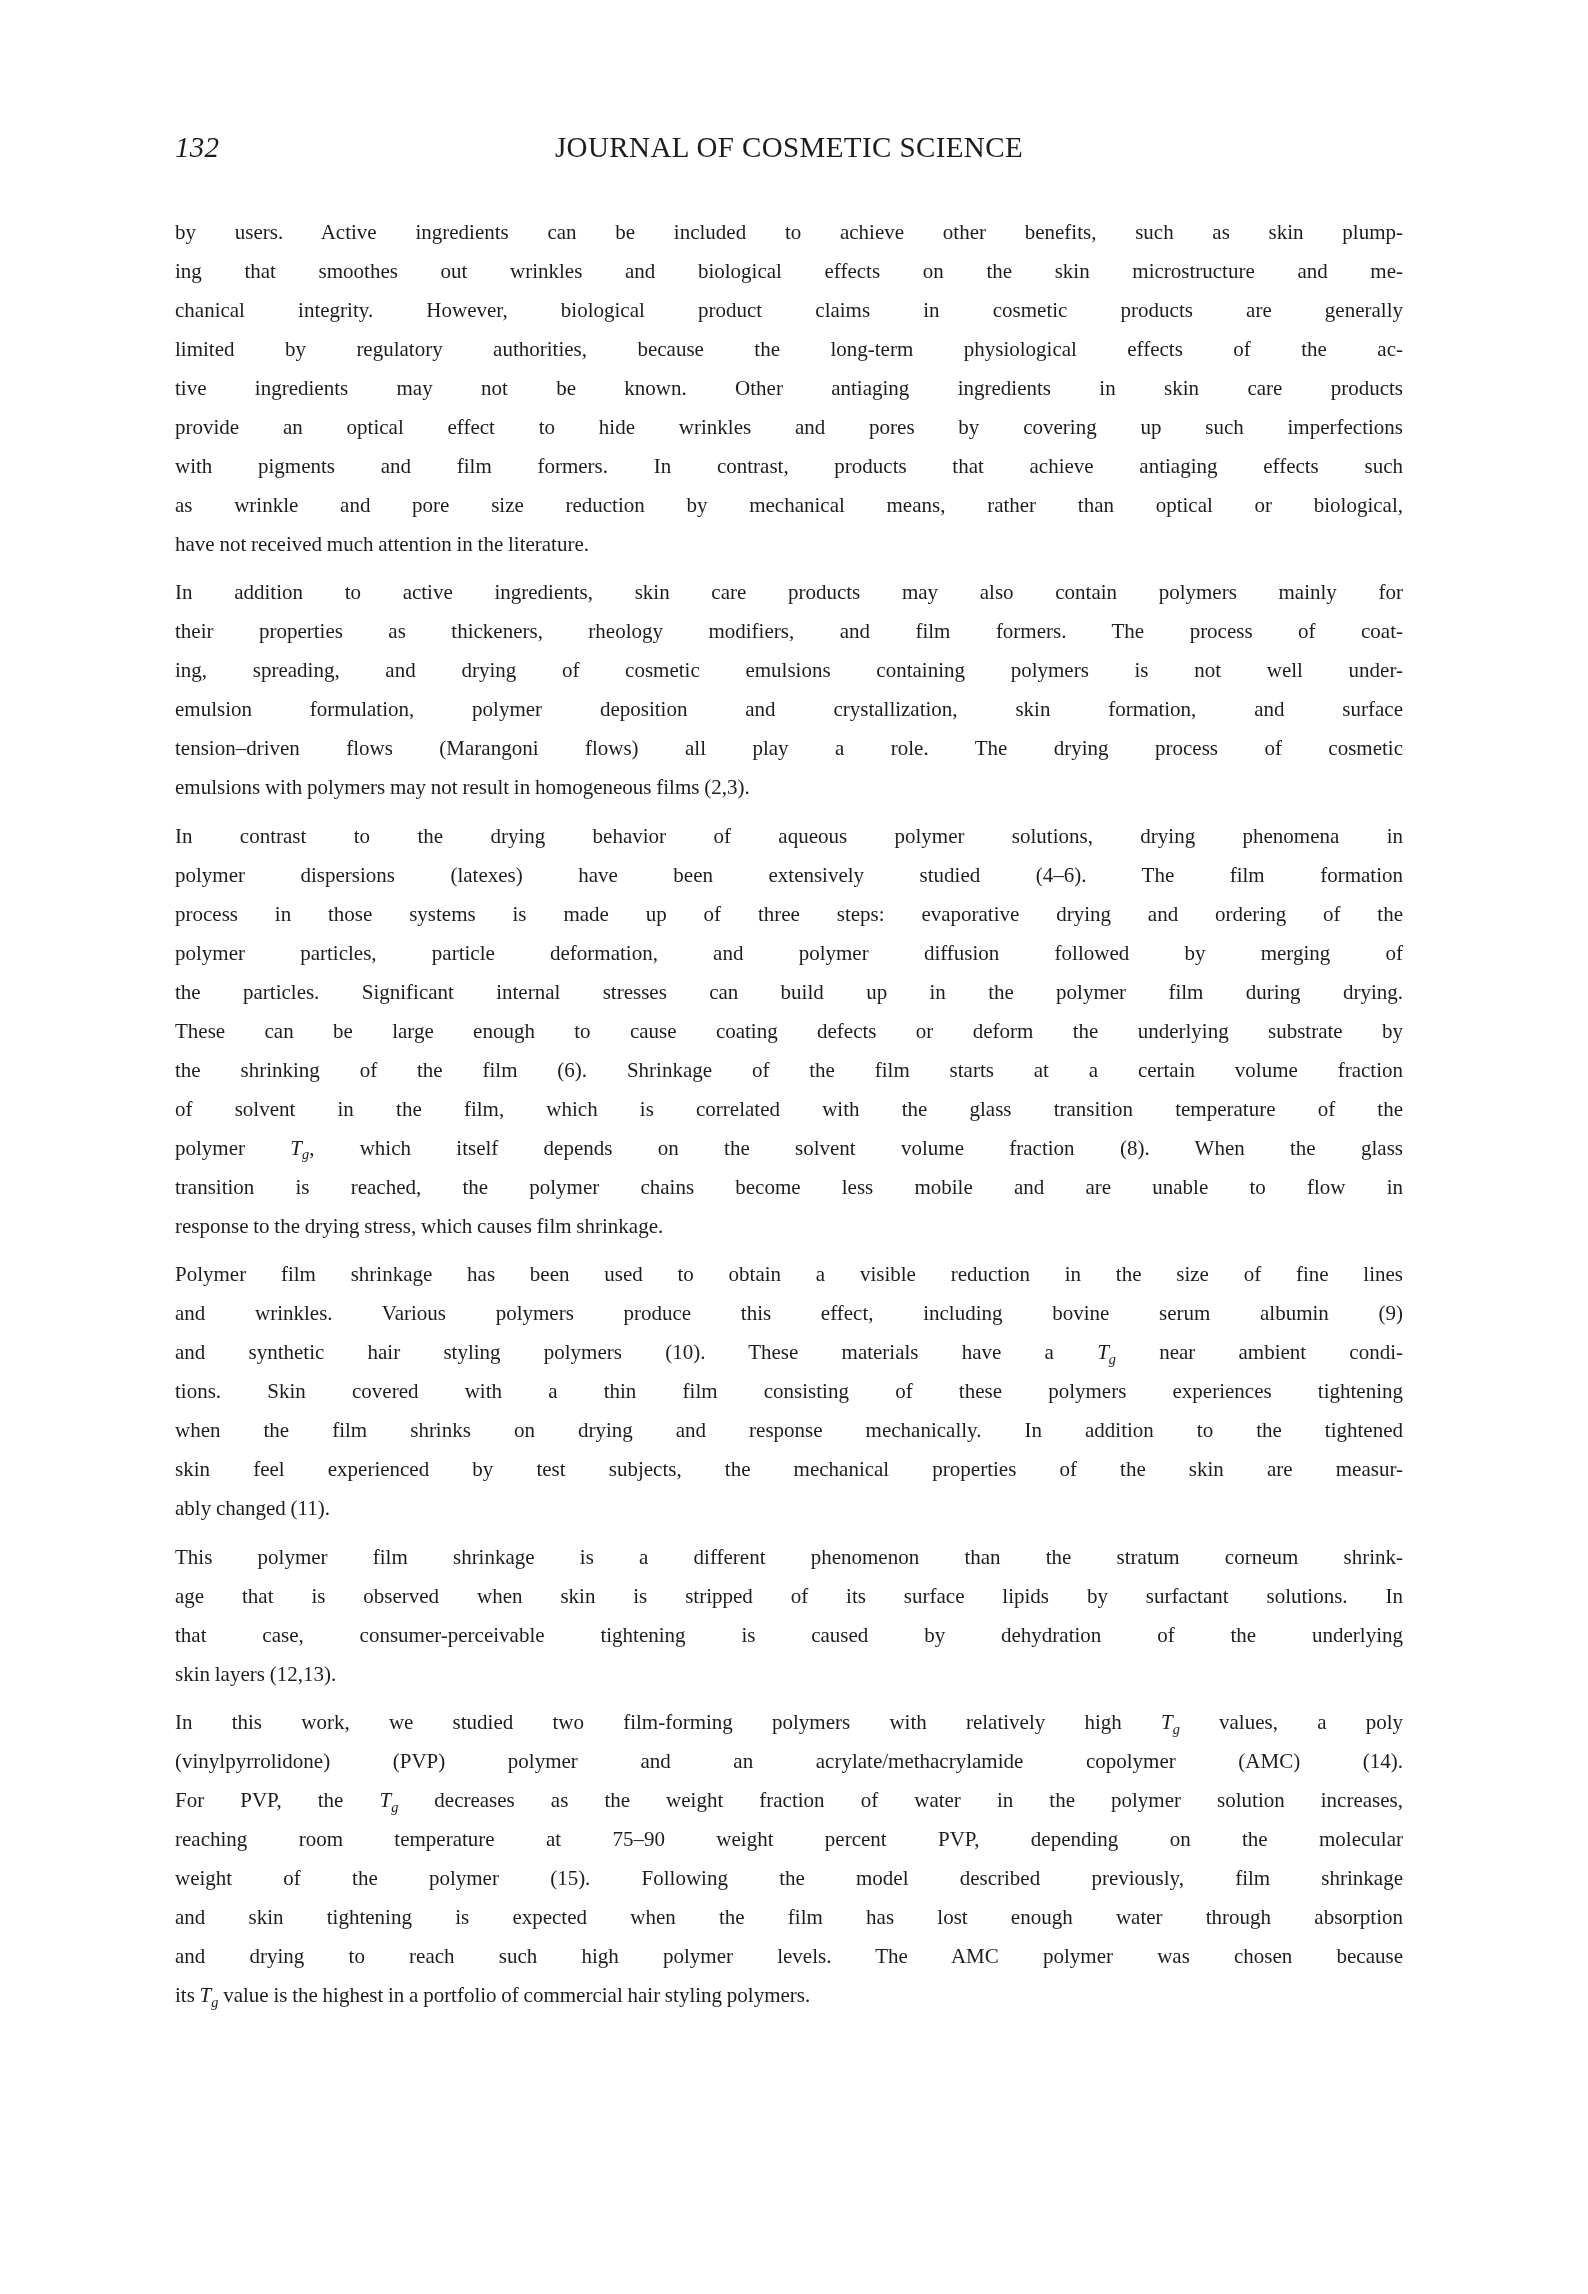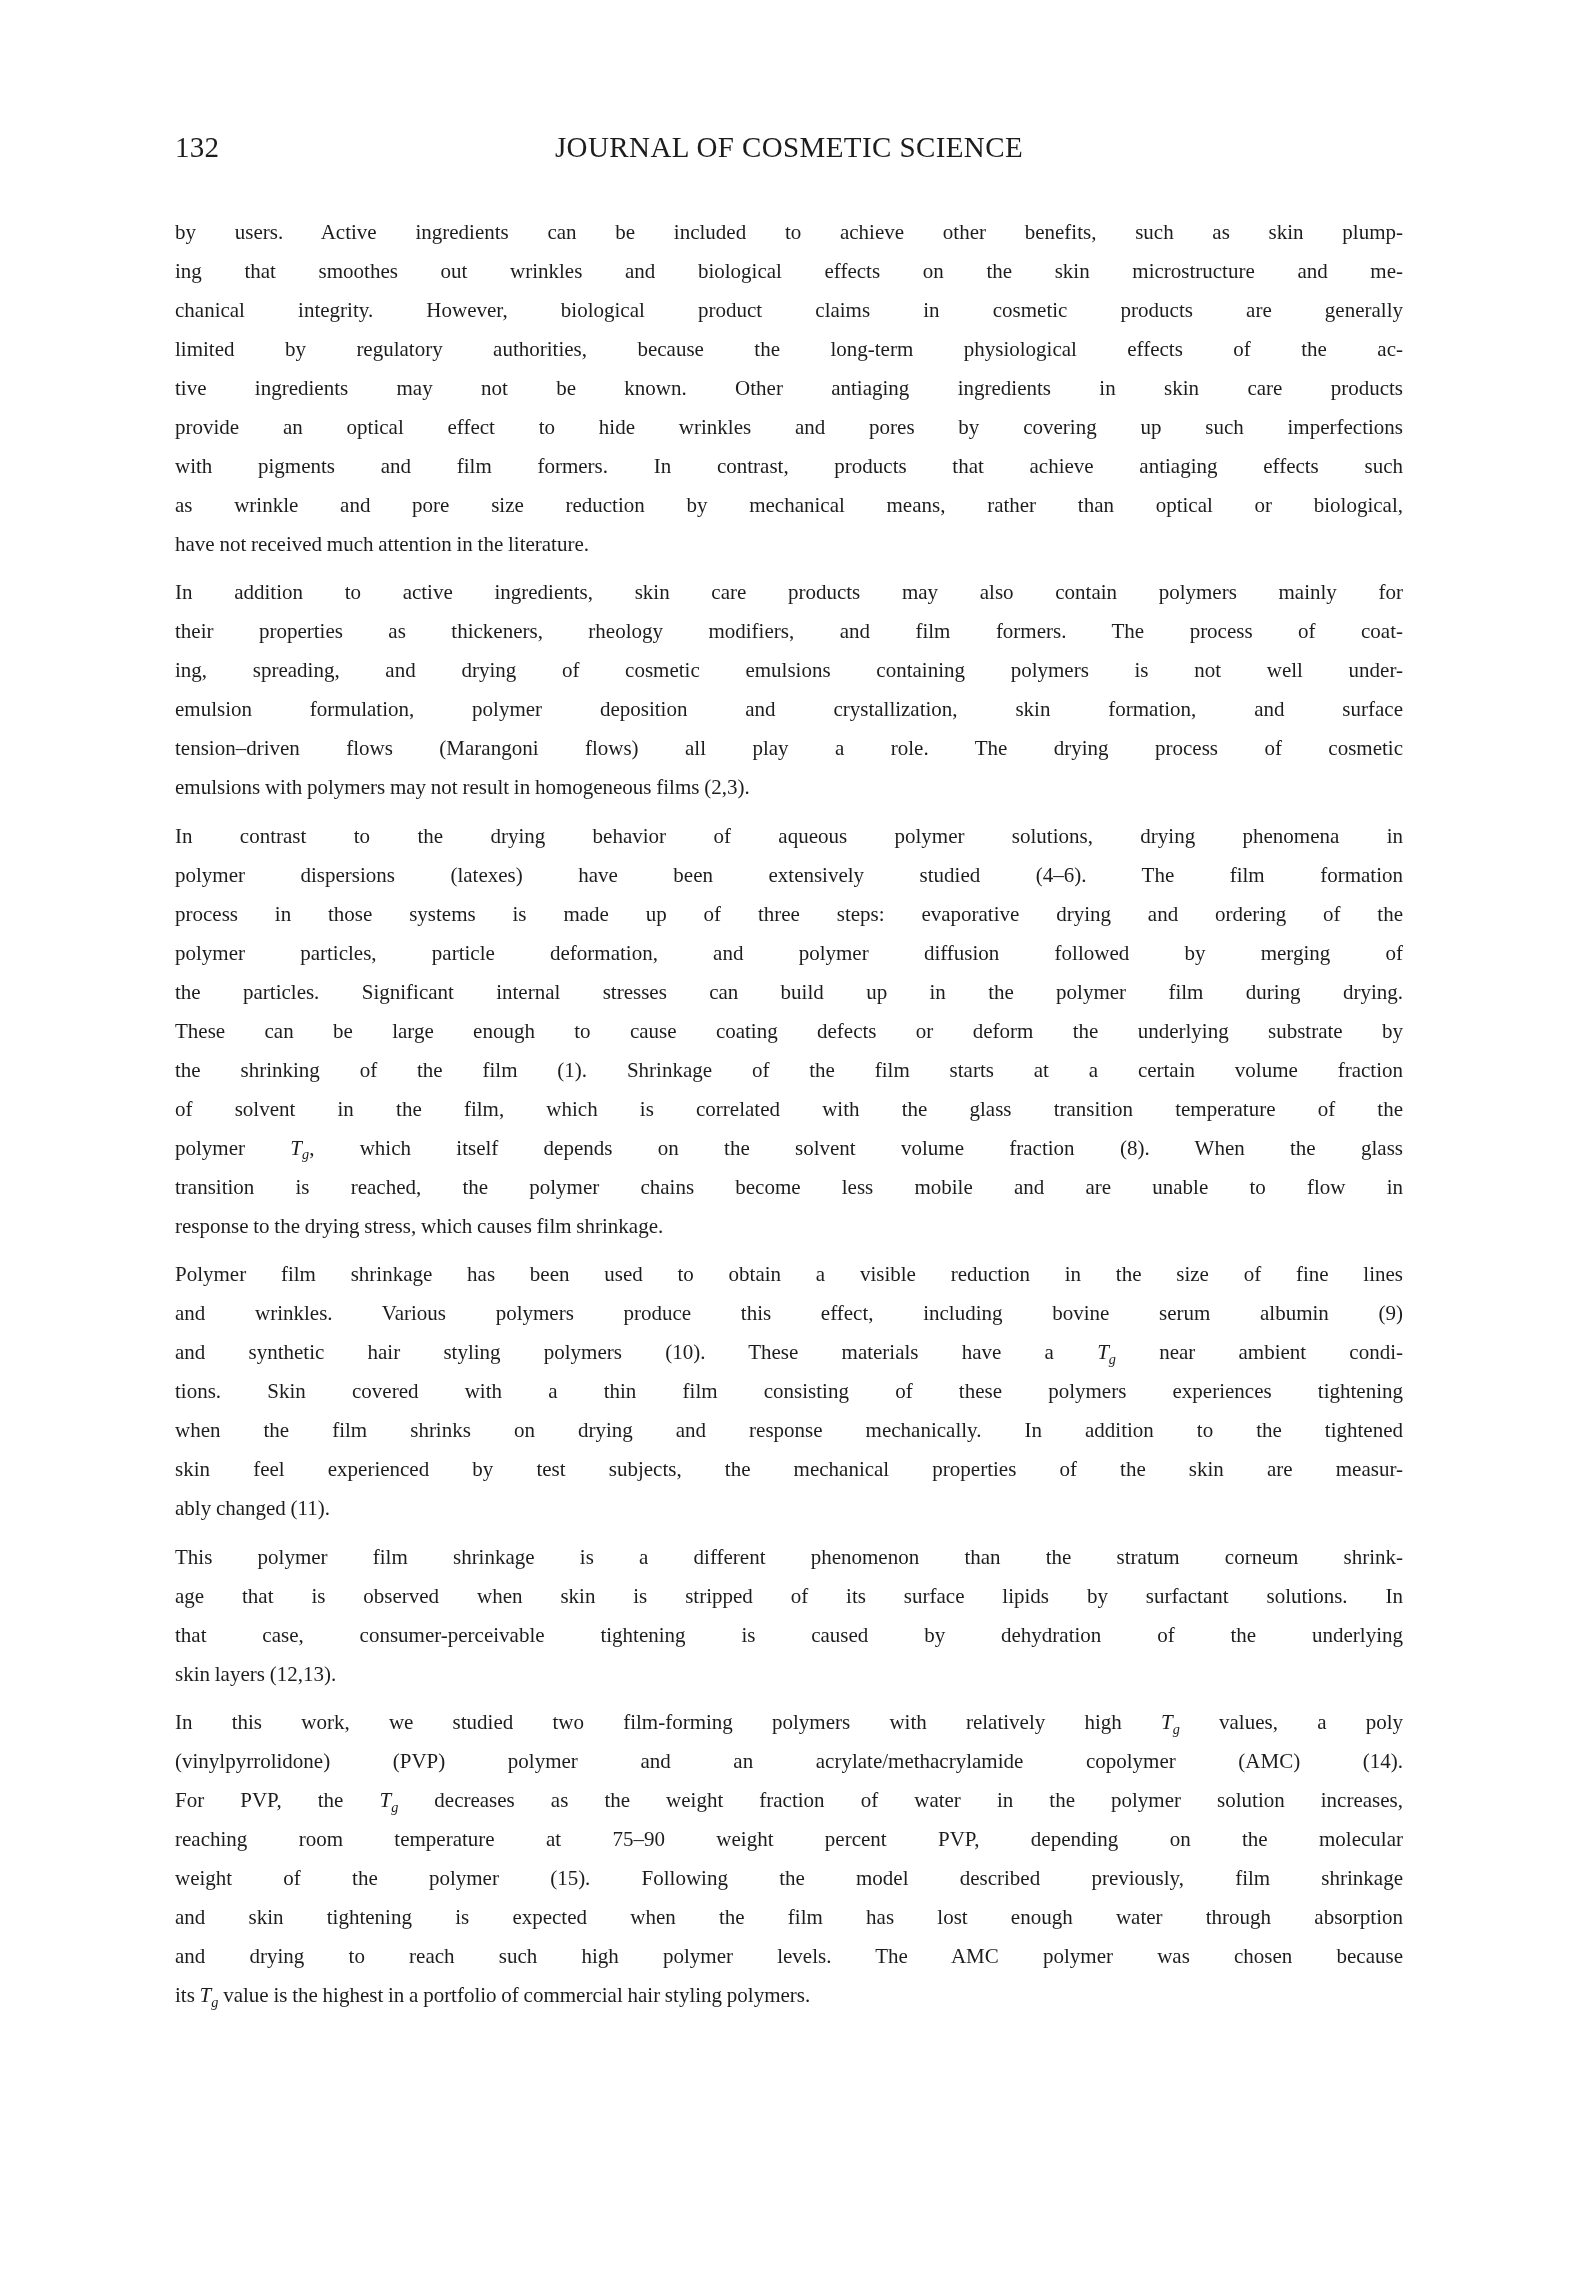--- a/index.html
+++ b/index.html
@@ -25,20 +25,21 @@
       position: relative;
       height: 47px;
       font-size: 29px;
       line-height: 47px;
       letter-spacing: 0.2px;
     }
     .page-number {
       position: absolute;
       left: 0;
       top: 0;
+      font-style: italic;
     }
     .journal-title {
       position: absolute;
       left: 0;
       right: 0;
       top: 0;
       text-align: center;
       letter-spacing: 0.4px;
     }
     .body-text {
@@ -103,21 +104,21 @@
       <span class="line last">emulsions with polymers may not result in homogeneous films (2,3).</span>
     </p>
 
     <p class="para">
       <span class="line">In contrast to the drying behavior of aqueous polymer solutions, drying phenomena in</span>
       <span class="line">polymer dispersions (latexes) have been extensively studied (4–6). The film formation</span>
       <span class="line">process in those systems is made up of three steps: evaporative drying and ordering of the</span>
       <span class="line">polymer particles, particle deformation, and polymer diffusion followed by merging of</span>
       <span class="line">the particles. Significant internal stresses can build up in the polymer film during drying.</span>
       <span class="line">These can be large enough to cause coating defects or deform the underlying substrate by</span>
-      <span class="line">the shrinking of the film (1). Shrinkage of the film starts at a certain volume fraction</span>
+      <span class="line">the shrinking of the film (6). Shrinkage of the film starts at a certain volume fraction</span>
       <span class="line">of solvent in the film, which is correlated with the glass transition temperature of the</span>
       <span class="line"><span>polymer </span><span class="sym">T</span><span class="sub">g</span><span>, which itself depends on the solvent volume fraction (8). When the glass</span></span>
       <span class="line">transition is reached, the polymer chains become less mobile and are unable to flow in</span>
       <span class="line last">response to the drying stress, which causes film shrinkage.</span>
     </p>
 
     <p class="para">
       <span class="line">Polymer film shrinkage has been used to obtain a visible reduction in the size of fine lines</span>
       <span class="line">and wrinkles. Various polymers produce this effect, including bovine serum albumin (9)</span>
       <span class="line"><span>and synthetic hair styling polymers (10). These materials have a </span><span class="sym">T</span><span class="sub">g</span><span> near ambient condi-</span></span>

